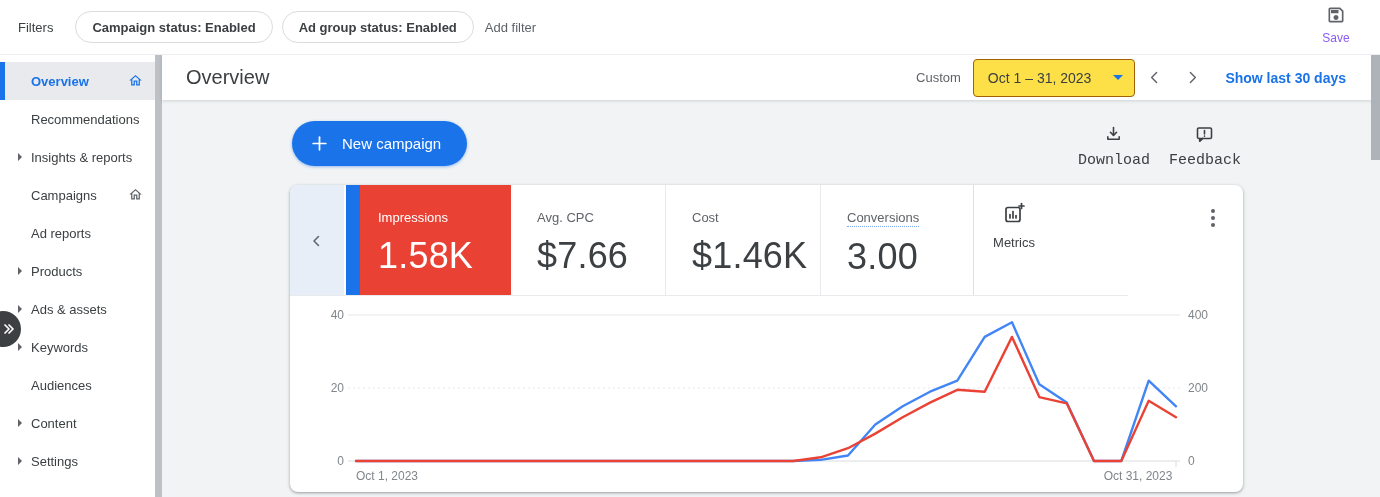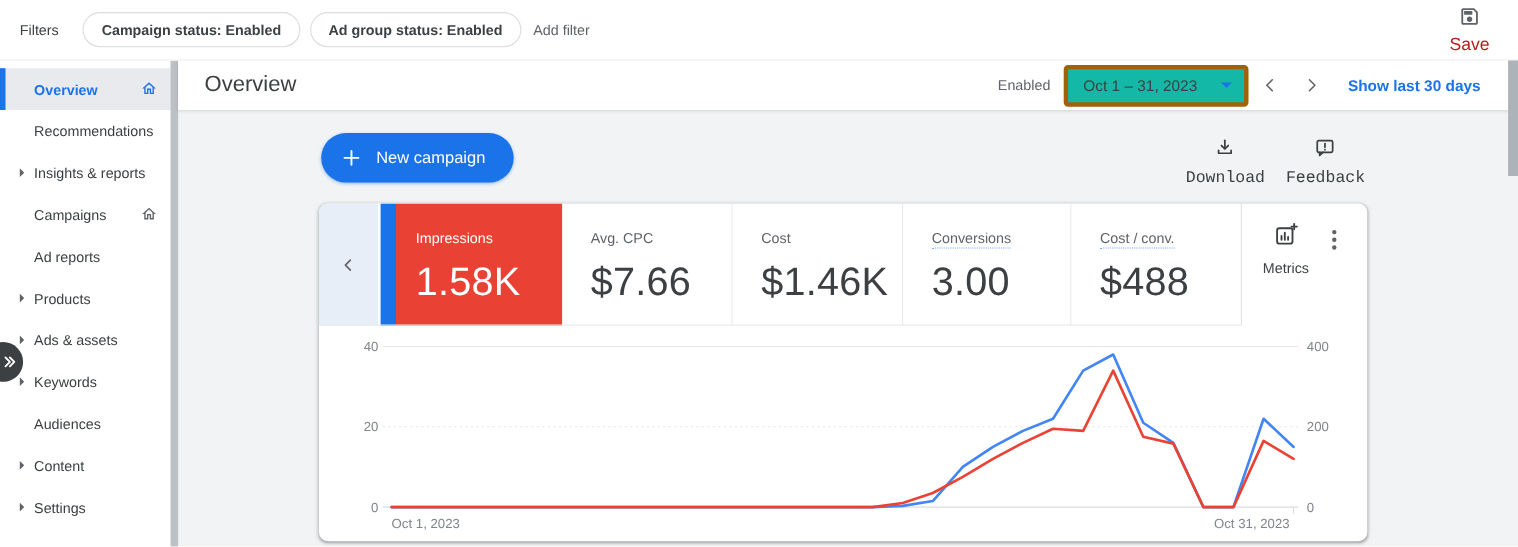--- a/index.html
+++ b/index.html
@@ -10,21 +10,21 @@
   
   .filter-bar { position:absolute; left:0; top:0; right:0; height:55px; background:#fff;
     border-bottom:1px solid #eceef1; display:flex; align-items:center; z-index:6; }
   .filters-label { margin-left:18px; font-size:13px; color:#3c4043; }
   .chip { margin-left:22px; height:32px; border:1px solid #dadce0; border-radius:16px;
     display:flex; align-items:center; padding:0 16px; font-size:13px; font-weight:bold;
     color:#3c4043; background:#fff; cursor:pointer; white-space:nowrap; }
   .chip + .chip { margin-left:9px; }
   .add-filter { margin-left:11px; font-size:13px; color:#5f6368; cursor:pointer; }
   .save-btn { position:absolute; right:24px; top:5px; width:40px; text-align:center; cursor:pointer; }
-  .save-btn .lbl { font-size:16px; color:#b91c1c; display:block; margin-top:2px; }
+  .save-btn .lbl { font-size:12px; color:#8b5cf6; display:block; margin-top:2px; }
 
   
   .sidebar { position:absolute; left:0; top:55px; width:155px; bottom:0; background:#fff; z-index:3; }
   .nav-item { position:relative; height:38px; display:flex; align-items:center;
     font-size:13px; color:#3c4043; cursor:pointer; }
   .nav-item:first-child { margin-top:7px; }
   .nav-item .label { margin-left:31px; white-space:nowrap; }
   .nav-item .arrow { position:absolute; left:18px; top:15px; width:0; height:0;
     border-left:4px solid #5f6368; border-top:4px solid transparent; border-bottom:4px solid transparent; }
   .nav-item .home { position:absolute; right:12px; top:11px; }
@@ -34,22 +34,22 @@
   .expander { position:absolute; left:-15px; top:311px; width:36px; height:36px; border-radius:50%;
     background:#3c4043; z-index:9; cursor:pointer; display:flex; align-items:center; }
   .expander svg { margin-left:16px; }
 
   
   .header { position:absolute; left:162px; top:55px; right:0; height:45px; background:#fff;
     box-shadow:0 1px 3px rgba(60,64,67,.18); display:flex; align-items:center; z-index:5; }
   .page-title { margin-left:24px; font-size:20px; color:#3c4043; }
   .header-right { position:absolute; right:34px; top:0; height:45px; display:flex; align-items:center; }
   .range-type { font-size:13px; color:#5f6368; margin-right:12px; }
-  .date-box { height:38px; border:4px solid #a16207; border-radius:4px; display:flex; align-items:center;
-    padding:0 11px 0 14px; font-size:14px; color:#3c4043; cursor:pointer; background:#14b8a6; }
+  .date-box { height:38px; border:1px solid #a16207; border-radius:4px; display:flex; align-items:center;
+    padding:0 11px 0 14px; font-size:14px; color:#3c4043; cursor:pointer; background:#fde047; }
   .date-box .caret { width:0; height:0; border-left:5px solid transparent; border-right:5px solid transparent;
     border-top:5px solid #1a73e8; margin-left:22px; }
   .nav-chev { width:38px; height:36px; display:flex; align-items:center; justify-content:center; cursor:pointer; }
   .nav-chev:first-of-type { margin-left:6px; }
   .show-last { color:#1a73e8; font-size:14px; font-weight:bold; margin-left:14px; cursor:pointer; white-space:nowrap;text-align:right; }
 
   
   .main { position:absolute; left:162px; top:100px; right:0; bottom:0; background:#f1f3f4; }
   .new-campaign { position:absolute; left:130px; top:21px; height:45px; border-radius:23px; background:#1a73e8;
     color:#fff; display:flex; align-items:center; padding:0 26px 0 18px; font-size:15px; gap:13px;
@@ -167,21 +167,21 @@
   <div class="expander">
     <svg width="16" height="16" viewBox="0 0 24 24" fill="none" stroke="#ffffff" stroke-width="2.6" stroke-linecap="round" stroke-linejoin="round">
       <polyline points="6,6 12,12 6,18"></polyline>
         <polyline points="12,6 18,12 12,18"></polyline>
     </svg>
   </div>
 
   <div class="header">
     <span class="page-title">Overview</span>
     <div class="header-right">
-      <span class="range-type">Enabled</span>
+      <span class="range-type">Custom</span>
       <div class="date-box">
         <span>Oct 1 – 31, 2023</span>
         <span class="caret"></span>
       </div>
       <div class="nav-chev">
         <svg width="17" height="17" viewBox="0 0 24 24" fill="none" stroke="#5f6368" stroke-width="2" stroke-linecap="round" stroke-linejoin="round">
             <polyline points="15,5 8,12 15,19"></polyline>
           </svg>
       </div>
       <div class="nav-chev">
@@ -243,24 +243,20 @@
           <span class="m-label">Avg. CPC</span>
           <div class="m-value">$7.66</div>
         </div>
         <div class="m-card w2">
           <span class="m-label">Cost</span>
           <div class="m-value">$1.46K</div>
         </div>
         <div class="m-card w3">
           <span class="m-label dotted">Conversions</span>
           <div class="m-value">3.00</div>
-        </div>
-        <div class="m-card w4">
-          <span class="m-label dotted">Cost / conv.</span>
-          <div class="m-value">$488</div>
         </div>
         <div class="m-metrics">
           <div class="metrics-btn">
             <span>
               <svg width="24" height="24" viewBox="0 0 24 24" fill="none" stroke="#3c4043" stroke-width="1.7" stroke-linecap="round" stroke-linejoin="round">
                   <rect x="4" y="6.5" width="14" height="14" rx="2"></rect>
                   <line x1="8" y1="17" x2="8" y2="13.5"></line>
                   <line x1="11" y1="17" x2="11" y2="10.5"></line>
                   <line x1="14" y1="17" x2="14" y2="14.5"></line>
                   <line x1="19.5" y1="2.5" x2="19.5" y2="7.5"></line>

